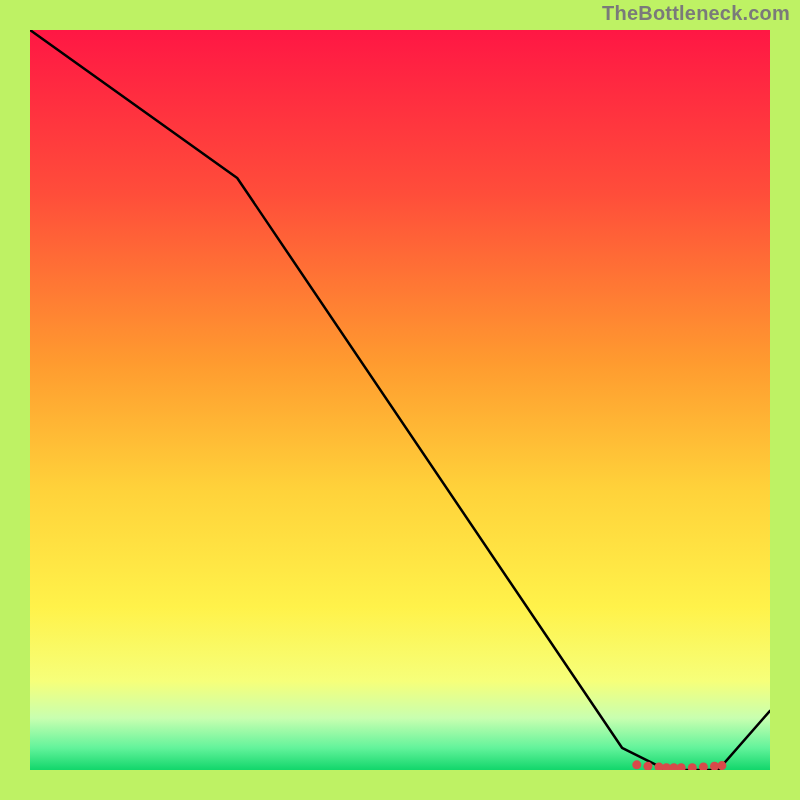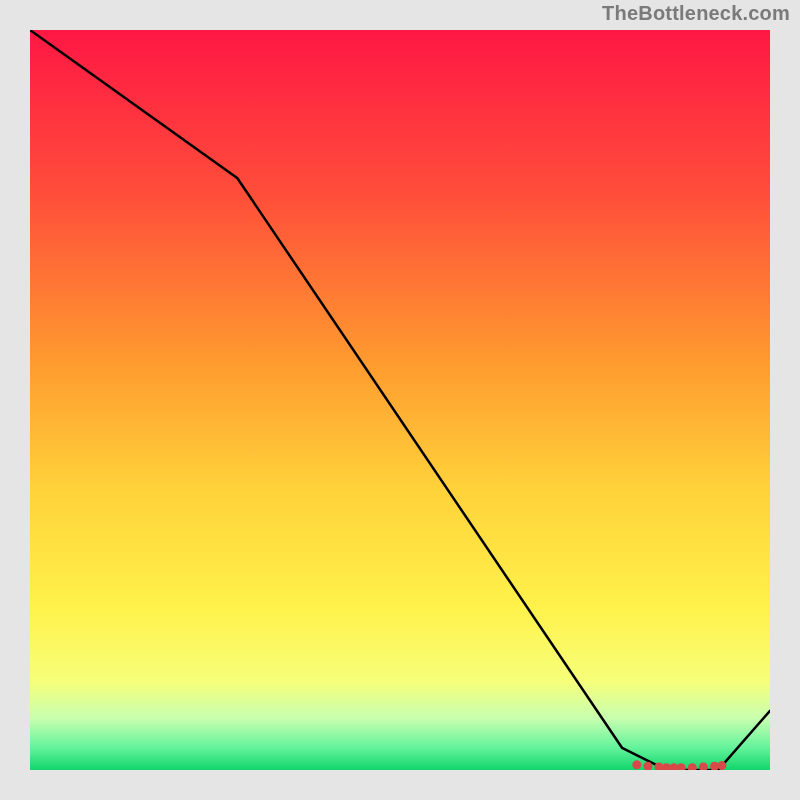--- a/index.html
+++ b/index.html
@@ -8,21 +8,21 @@
     width: 800px;
     height: 800px;
     background: #000;
     font-family: Arial, Helvetica, sans-serif;
     overflow: hidden;
   }
   .frame {
     position: relative;
     width: 800px;
     height: 800px;
-    background: #e5e5e5;
+    background: #bef264;
   }
   .watermark {
     position: absolute;
     top: 2px;
     right: 10px;
     color: #7a7a7a;
     font-size: 20px;
     font-weight: bold;
     letter-spacing: 0.2px;
     z-index: 3;

